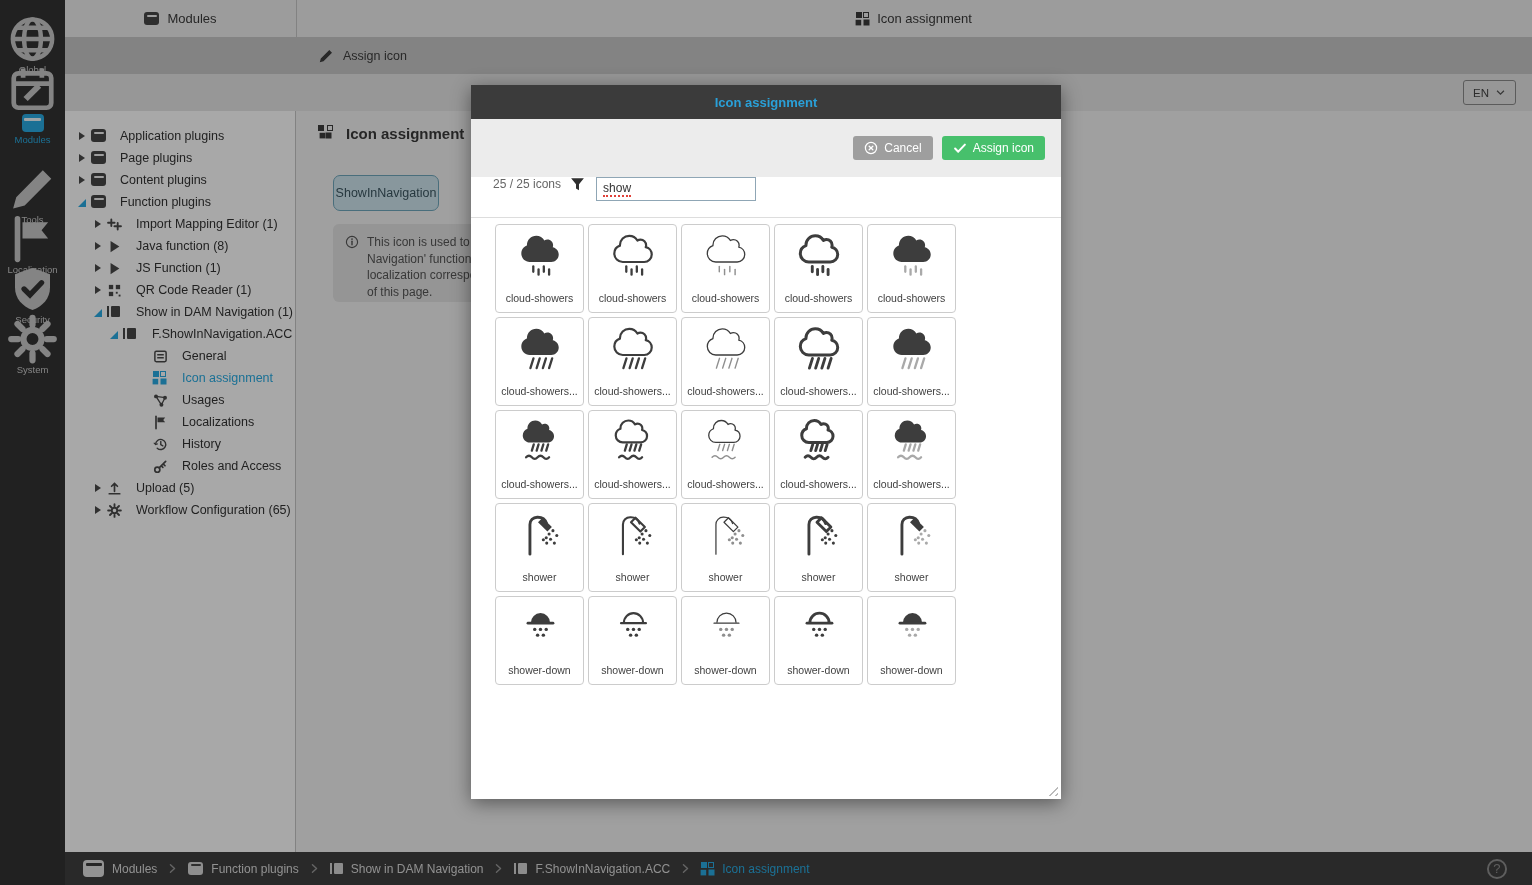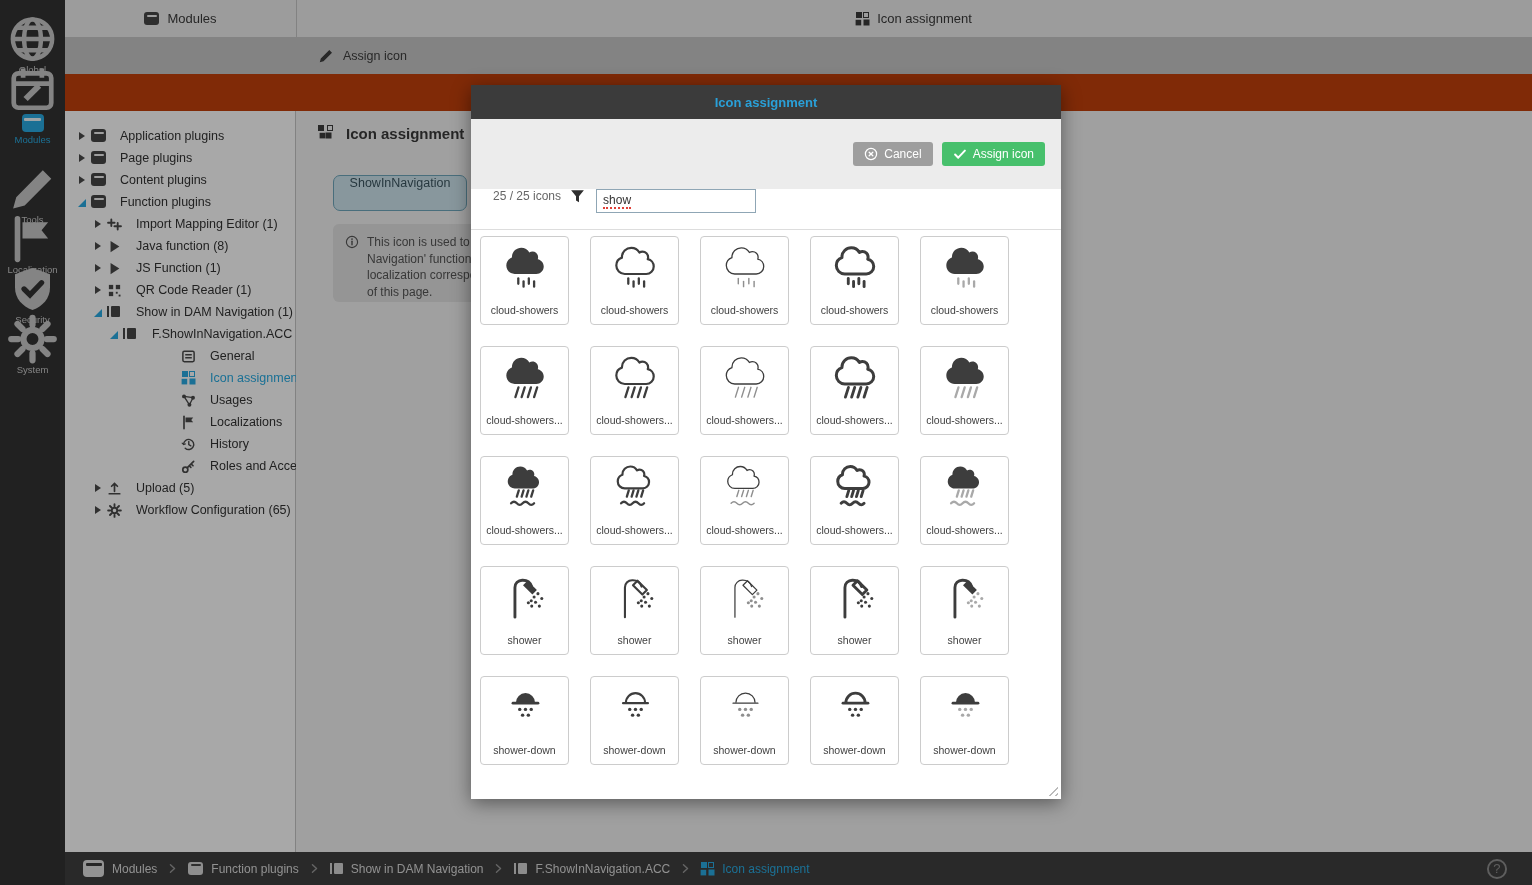--- a/index.html
+++ b/index.html
@@ -32,32 +32,32 @@
   .tree-header{position:absolute;left:0;top:0;width:231px;height:37px;display:flex;align-items:center;justify-content:center;gap:8px;font-size:13px;color:#3a3a3a;border-right:1px solid #c5c5c5;}
   .main-header{position:absolute;left:231px;top:0;right:0;height:37px;display:flex;align-items:center;justify-content:center;gap:8px;font-size:13px;color:#3a3a3a;}
   .action-item{position:absolute;left:253px;top:0;height:37px;display:flex;align-items:center;gap:9px;font-size:12.5px;color:#3d3d3d;cursor:pointer;}
   .action-item .aicon{width:16px;height:16px;color:#3d3d3d;}
   .lang-dd{position:absolute;right:16px;top:6px;height:23px;border:1px solid #8a8a8a;border-radius:3px;background:#e6e6e6;display:flex;align-items:center;gap:6px;padding:0 9px;font-size:11.5px;color:#444;cursor:pointer;}
   .lang-dd .chev{width:11px;height:11px;color:#555;}
   
   .tree-panel{position:absolute;left:65px;top:111px;width:231px;bottom:33px;background:#ffffff;border-right:1px solid #c5c5c5;padding-top:14px;box-sizing:border-box;}
   .titem{display:flex;align-items:center;height:22px;font-size:12.5px;color:#333;cursor:pointer;white-space:nowrap;}
   .titem .tlabel{margin-left:14px;}
-  .titem.lvl1{padding-left:12px;} .titem.lvl2{padding-left:28px;} .titem.lvl3{padding-left:44px;} .titem.lvl4{padding-left:116px;text-align:center;}
+  .titem.lvl1{padding-left:12px;} .titem.lvl2{padding-left:28px;} .titem.lvl3{padding-left:44px;} .titem.lvl4{padding-left:88px;}
   .arrow{width:10px;height:10px;margin-right:4px;flex:0 0 10px;position:relative;}
   .arrow.collapsed::after{content:'';position:absolute;left:2px;top:1px;border-left:6px solid #4a4a4a;border-top:4px solid transparent;border-bottom:4px solid transparent;}
   .arrow.expanded::after{content:'';position:absolute;left:1px;top:2px;border-bottom:8px solid #29abe2;border-left:8px solid transparent;}
   .ticon{width:15px;height:15px;color:#4a4a4a;flex:0 0 15px;}
   .titem.active,.titem.active .tlabel{color:#29abe2;}
   .titem.active .ticon{color:#29abe2;}
   
   .content{position:absolute;left:296px;top:111px;right:0;bottom:33px;background:#f3f3f3;}
   .c-heading{position:absolute;left:22px;top:12px;display:flex;align-items:center;gap:10px;font-size:15px;font-weight:bold;color:#3b3b3b;}
   .c-heading .hicon{width:18px;height:18px;color:#3d3d3d;}
-  .sin-btn{position:absolute;left:37px;top:64px;width:134px;height:36px;border-radius:7px;background:#cfe6ee;border:1.5px solid #6fa7bd;color:#3b5560;font-size:12.5px;display:flex;align-items:flex-start;justify-content:center;cursor:pointer;box-sizing:border-box;}
+  .sin-btn{position:absolute;left:37px;top:64px;width:106px;height:36px;border-radius:7px;background:#cfe6ee;border:1.5px solid #6fa7bd;color:#3b5560;font-size:12.5px;display:flex;align-items:center;justify-content:center;cursor:pointer;box-sizing:border-box;}
   .info-box{position:absolute;left:37px;top:113px;width:610px;height:78px;border-radius:6px;background:#e2e2e2;display:flex;padding:10px 12px;box-sizing:border-box;gap:8px;}
   .info-box .iicon{width:14px;height:14px;color:#555;flex:0 0 14px;margin-top:1px;}
   .info-lines{font-size:12px;color:#555;line-height:16.5px;}
   
   .bottombar{position:absolute;left:65px;bottom:0;right:0;height:33px;background:#3f3f3f;display:flex;align-items:center;padding:0 18px;box-sizing:border-box;gap:10px;}
   .crumb{display:flex;align-items:center;gap:8px;font-size:12px;color:#dcdcdc;cursor:pointer;white-space:nowrap;}
   .crumb .cicon{color:#d5d5d5;}
   .crumb.active{color:#29abe2;}
   .crumb.active .cicon{color:#29abe2;}
   .csep{width:11px;height:11px;color:#9a9a9a;flex:0 0 11px;}
@@ -66,31 +66,31 @@
   .bars-glyph::after{content:'';position:absolute;left:4px;top:1px;bottom:1px;right:0;background:currentColor;border-radius:1px;}
   .grid-glyph{display:inline-block;width:13px;height:13px;position:relative;}
   .grid-glyph::before{content:'';position:absolute;left:0;top:0;width:5.5px;height:5.5px;background:currentColor;box-shadow:7.5px 7.5px 0 currentColor;}
   .grid-glyph::after{content:'';position:absolute;right:0;top:0;width:4px;height:4px;border:1.2px solid currentColor;box-shadow:-7.6px 7.6px 0 -0.2px currentColor;}
   .help-btn{position:absolute;right:24px;bottom:5px;width:22px;height:22px;color:#8f8f8f;cursor:pointer;}
   
   .overlay{position:absolute;inset:0;background:rgba(0,0,0,0.34);z-index:50;}
   .modal{position:absolute;left:471px;top:85px;width:590px;height:714px;background:#ffffff;z-index:60;box-shadow:0 4px 18px rgba(0,0,0,0.45);display:flex;flex-direction:column;}
   .m-header{height:34px;background:#3b3b3b;display:flex;align-items:center;justify-content:center;font-size:13px;font-weight:bold;color:#2aa0d8;cursor:move;}
   .m-sub{height:40px;display:flex;align-items:center;justify-content:center;font-size:12.5px;color:#333;}
-  .m-toolbar{height:34px;background:#ececec;display:flex;align-items:center;justify-content:flex-end;gap:9px;padding:18px 16px;}
+  .m-toolbar{height:34px;background:#ececec;display:flex;align-items:center;justify-content:flex-end;gap:9px;padding:12px 16px;}
   .btn{height:24px;border:none;border-radius:3px;color:#fff;font-size:12px;display:flex;align-items:center;gap:6px;padding:0 11px;cursor:pointer;font-family:inherit;}
   .btn .bicon{width:14px;height:14px;}
   .btn-cancel{background:#9e9e9e;}
   .btn-assign{background:#47c06c;}
   .m-filter{height:40px;display:flex;align-items:flex-start;padding:0 20px;border-bottom:1px solid #dddddd;}
   .count{font-size:12px;color:#666;margin-left:2px;}
   .funnel{width:15px;height:15px;color:#2f2f2f;margin:0 11px 0 9px;}
   .search-box{width:146px;height:22px;border:1px solid #8fa6b5;background:#fff;display:flex;align-items:center;padding:0 6px;font-size:12px;color:#333;cursor:text;}
   .search-box .sq{border-bottom:2px dotted #e04038;line-height:14px;}
-  .m-grid{flex:1;padding:6px 9px;display:flex;flex-wrap:wrap;gap:21px;align-content:flex-start;overflow:hidden;position:relative;}
+  .m-grid{flex:1;padding:6px 24px;display:flex;flex-wrap:wrap;gap:4px;align-content:flex-start;overflow:hidden;position:relative;}
   .tile{width:89px;height:89px;border:1px solid #cccccc;border-radius:4px;background:#fff;position:relative;box-sizing:border-box;cursor:pointer;}
   .tile .wicon{position:absolute;left:50%;top:7px;transform:translateX(-50%);width:46px;height:46px;}
   .tile .tilabel{position:absolute;left:0;right:0;bottom:8px;text-align:center;font-size:10.5px;color:#3f3f3f;white-space:nowrap;overflow:hidden;}
   .m-resize{position:absolute;right:3px;bottom:3px;width:12px;height:12px;background:
     repeating-linear-gradient(135deg,transparent 0 2.5px,#bbb 2.5px 4px);cursor:nwse-resize;clip-path:polygon(100% 0,100% 100%,0 100%);}
 </style>
 </head>
 <body>
 
 <div id="app">
@@ -106,20 +106,30 @@
     </div>
   </div>
   <div class="row2">
     <div class="action-item">
       <span class="aicon">
           <svg viewBox="0 0 16 16" width="100%" height="100%">
             <path d="M1.8 14.2l1-3.6L11.3 2l2.7 2.7-8.5 8.6zM1.8 14.2l2.6-.8" fill="currentColor"></path>
           </svg>
         </span>
       <span>Assign icon</span>
+    </div>
+  </div>
+  <div class="row3">
+    <div class="lang-dd">
+      <span>EN</span>
+      <span class="chev">
+          <svg viewBox="0 0 16 16" width="100%" height="100%">
+            <path d="M3 5.5l5 5 5-5" fill="none" stroke="currentColor" stroke-width="1.8"></path>
+          </svg>
+        </span>
     </div>
   </div>
 
   <div class="sidebar">
     <div class="side-nav">
       <div class="side-item">
         <span class="sicon"><svg viewBox="0 0 16 16" width="100%" height="100%">
               <g fill="none" stroke="currentColor" stroke-width="1.4">
                 <circle cx="8" cy="8" r="6.3"></circle>
                 <ellipse cx="8" cy="8" rx="2.7" ry="6.3"></ellipse>

